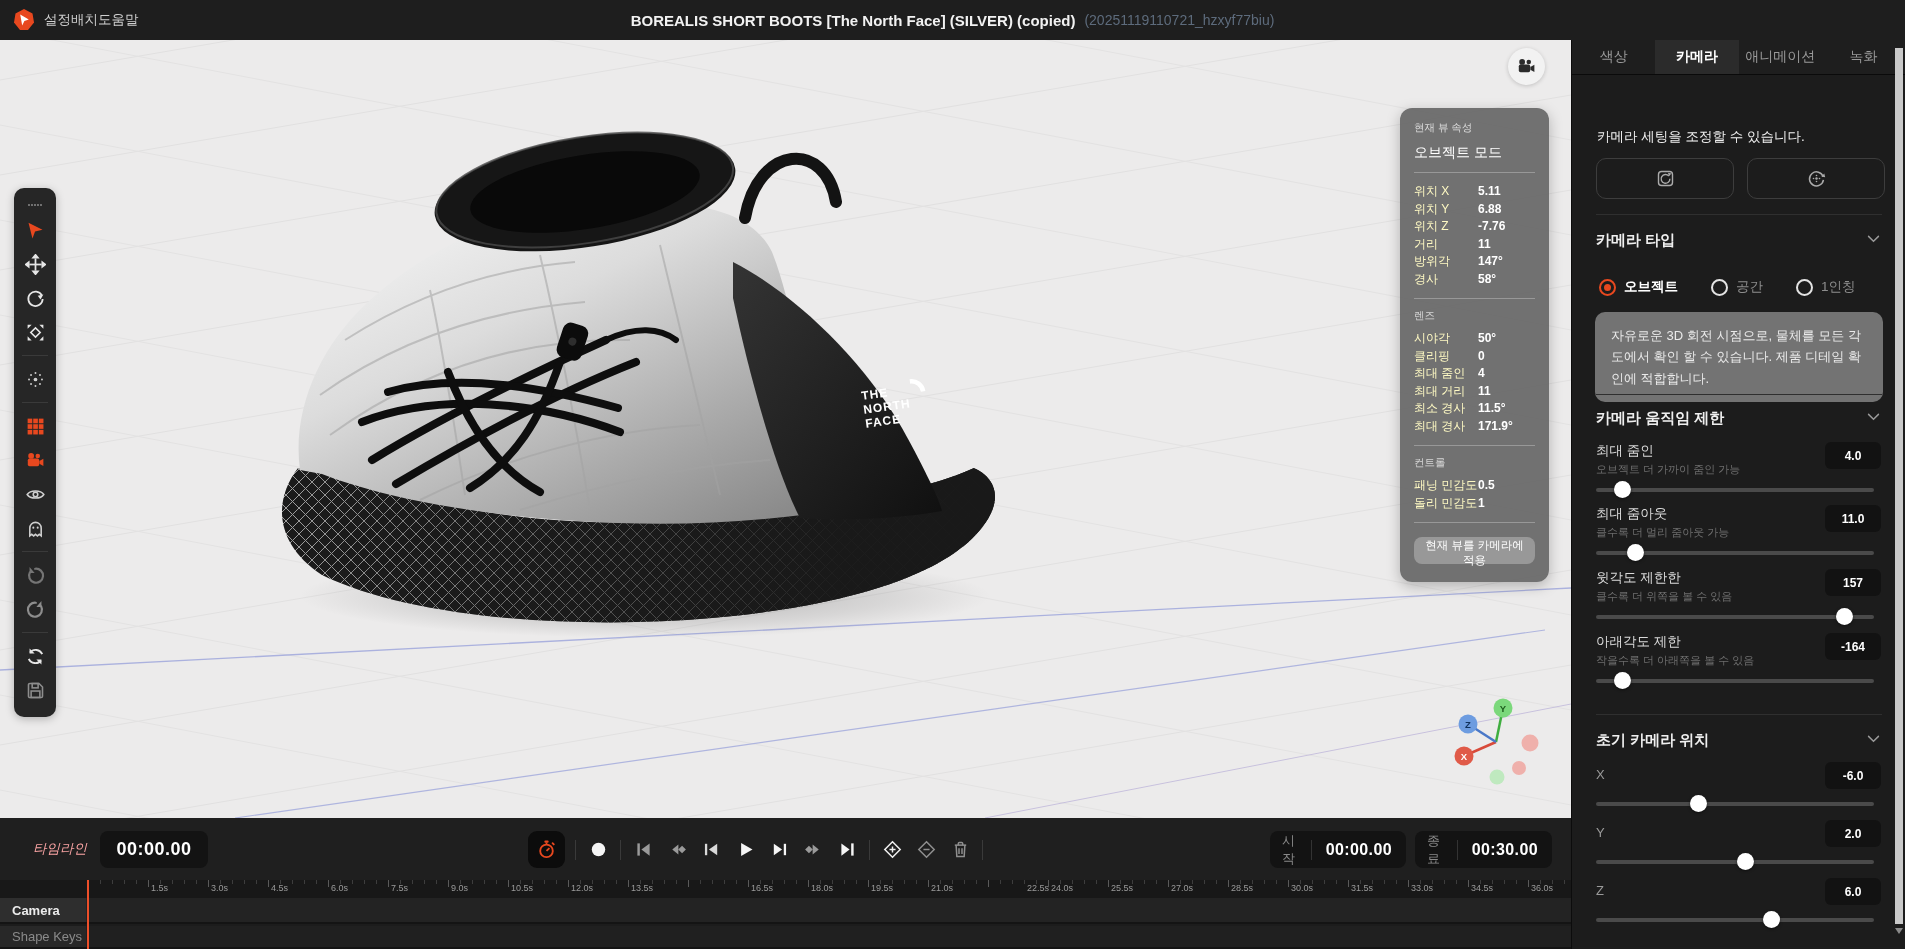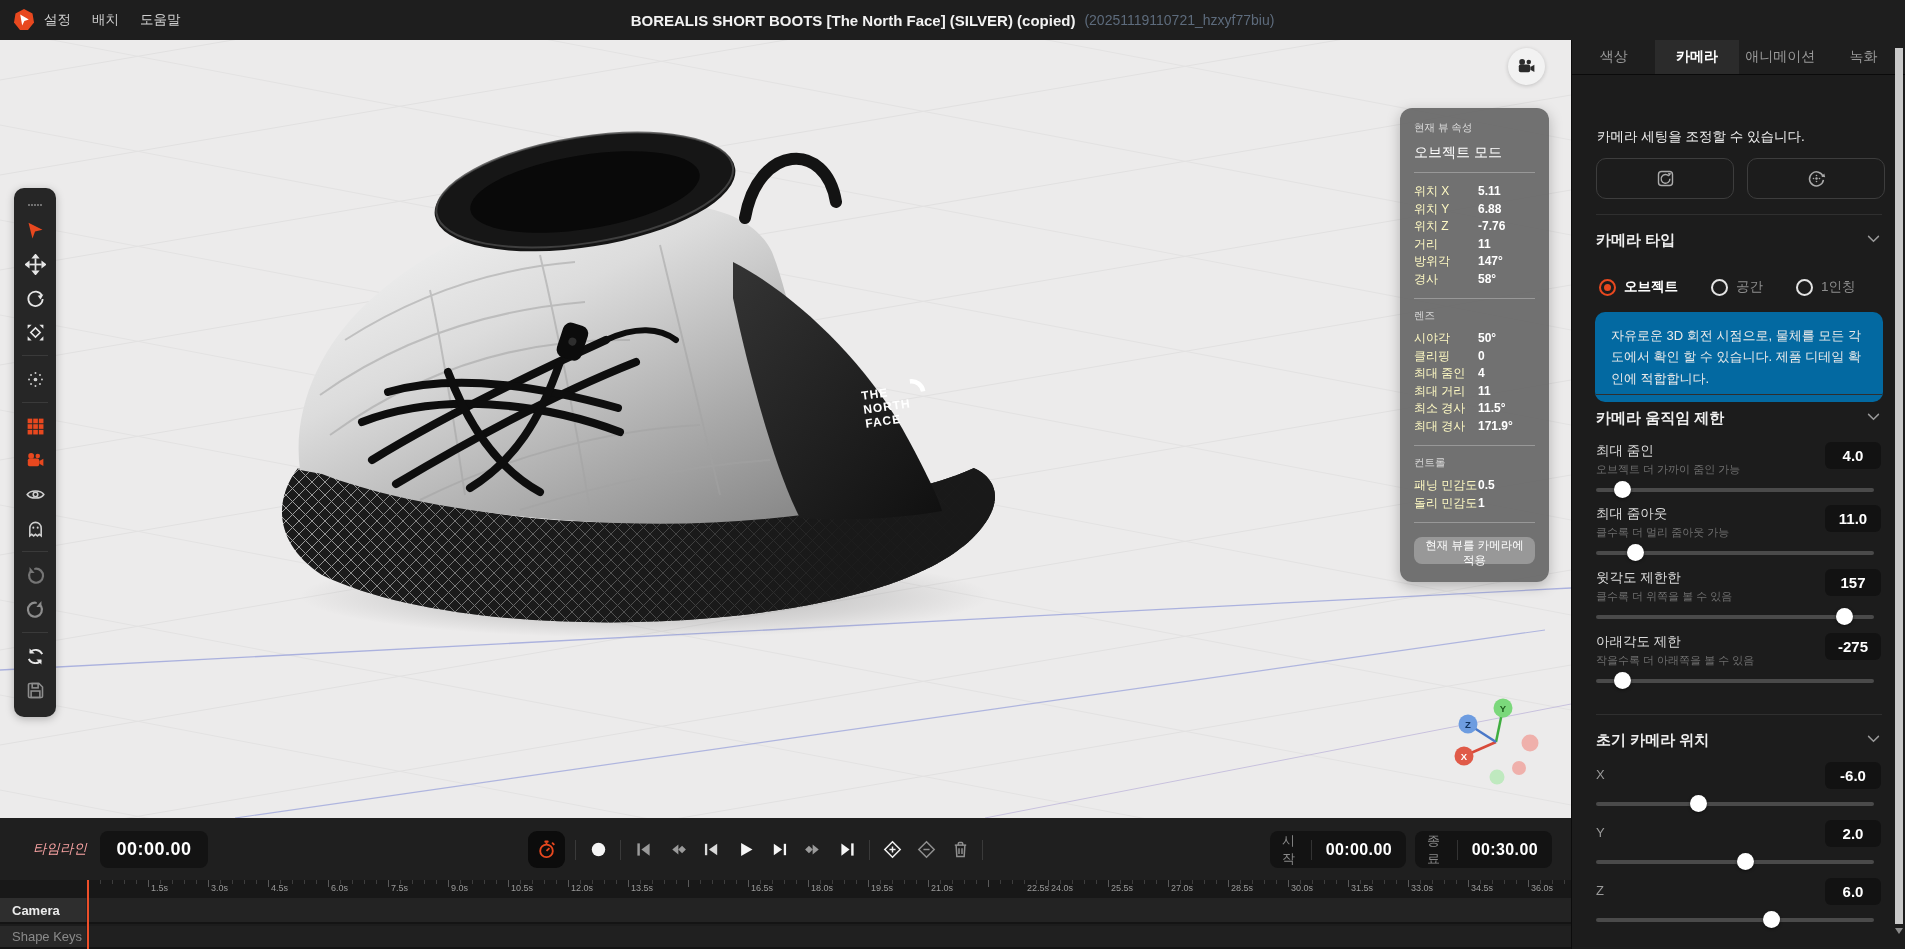--- a/index.html
+++ b/index.html
@@ -2,21 +2,21 @@
 <html><head>
 <meta charset="utf-8">
 <style>
   html,body{margin:0;padding:0;background:#000;}
   *{box-sizing:border-box;font-family:"Liberation Sans","DejaVu Sans",sans-serif;}
   .stage{position:relative;width:1905px;height:949px;background:#1c1c1c;overflow:hidden;}
 
   
   .topbar{position:absolute;left:0;top:0;width:1905px;height:40px;background:#1e1e1e;z-index:40;}
   .logo{position:absolute;left:12px;top:8px;width:24px;height:24px;}
-  .menu{position:absolute;left:44px;top:0;height:40px;display:flex;align-items:center;gap:21px;}
+  .menu{position:absolute;left:44px;top:0;height:40px;display:flex;align-items:center;}
   .menu-item{color:#cfcfcf;font-size:13.5px;cursor:pointer;}
   .title-wrap{position:absolute;left:50%;top:0;transform:translateX(-50%);height:40px;display:flex;align-items:center;gap:9px;white-space:nowrap;}
   .doc-title{color:#f2f2f2;font-size:15px;font-weight:700;}
   .doc-id{color:#5d6b7c;font-size:14px;}
 
   
   .viewport{position:absolute;left:0;top:40px;width:1571px;height:778px;background:#ECEBEB;overflow:hidden;}
   .scene{position:absolute;left:0;top:0;}
 
   
@@ -50,25 +50,25 @@
   .sb-btn{width:138px;height:41px;border:1px solid #3d3d3d;border-radius:10px;background:transparent;display:flex;align-items:center;justify-content:center;cursor:pointer;}
   .sb-div{position:absolute;left:24px;width:286px;height:1px;background:#2f2f2f;}
   .sb-head{position:absolute;left:24px;width:286px;display:flex;align-items:center;justify-content:space-between;color:#efefef;font-size:15px;font-weight:600;cursor:pointer;}
   .radio-row{position:absolute;left:27px;display:flex;gap:33px;align-items:center;}
   .radio-opt{display:flex;align-items:center;gap:8px;cursor:pointer;}
   .radio{width:17px;height:17px;border-radius:50%;border:2.5px solid #e3e3e3;position:relative;}
   .radio.sel{border-color:#E8481F;}
   .radio.sel::after{content:"";position:absolute;left:3px;top:3px;width:7px;height:7px;border-radius:50%;background:#E8481F;}
   .radio-lab{font-size:13.5px;color:#8d8d8d;}
   .radio-opt.sel .radio-lab{color:#fff;font-weight:700;}
-  .infobox{position:absolute;left:23px;width:288px;background:#0369a1;border-radius:10px;padding:13px 16px;font-size:13px;line-height:1.65;color:#eaeaea;}
+  .infobox{position:absolute;left:23px;width:288px;background:#737373;border-radius:10px;padding:13px 16px;font-size:13px;line-height:1.65;color:#eaeaea;}
   .sl-label{position:absolute;font-size:13.5px;color:#d9d9d9;}
   .sl-sub{position:absolute;font-size:11px;color:#6d6d6d;}
   .sl-xyz{position:absolute;font-size:13px;color:#9a9a9a;}
-  .sl-val{position:absolute;width:56px;height:27px;background:#121212;border-radius:6px;color:#fff;font-size:15px;font-weight:700;display:flex;align-items:center;justify-content:center;cursor:text;}
+  .sl-val{position:absolute;width:56px;height:27px;background:#121212;border-radius:6px;color:#fff;font-size:12px;font-weight:700;display:flex;align-items:center;justify-content:center;cursor:text;}
   .sl-track{position:absolute;width:278px;height:4px;border-radius:2px;background:#4a4a4a;cursor:pointer;}
   .sl-knob{position:absolute;top:-7px;width:17px;height:17px;border-radius:50%;background:#fff;box-shadow:0 1px 3px rgba(0,0,0,.5);cursor:grab;}
   .scrollbar{position:absolute;left:323px;top:8px;width:8px;height:884px;}
   .scroll-thumb{position:absolute;left:0;top:0;width:8px;height:876px;background:#c9c9c9;}
   .scroll-arrow{position:absolute;left:0;top:880px;width:0;height:0;border-left:4px solid transparent;border-right:4px solid transparent;border-top:6px solid #8a8a8a;}
 
   
   .tl-bar{position:absolute;left:0;top:818px;width:1571px;height:62px;background:#1f1f1f;}
   .tl-label{position:absolute;left:33px;top:0;height:62px;display:flex;align-items:center;color:#fca5a5;font-size:13.5px;font-style:italic;}
   .tl-time{position:absolute;left:100px;top:13px;width:108px;height:37px;background:#131313;border-radius:8px;color:#fff;font-size:18px;font-weight:700;display:flex;align-items:center;justify-content:center;letter-spacing:.5px;cursor:text;}
@@ -542,21 +542,21 @@
           <div class="sl-knob" style="left: 31px;"></div>
         </div>
         <div class="sl-label" style="left: 24px; top: 529px;">윗각도 제한한</div>
         <div class="sl-sub" style="left: 24px; top: 549px;">클수록 더 위쪽을 볼 수 있음</div>
         <div class="sl-val" style="left: 253px; top: 529px;">157</div>
         <div class="sl-track" style="left: 24px; top: 575px;">
           <div class="sl-knob" style="left: 240px;"></div>
         </div>
         <div class="sl-label" style="left: 24px; top: 593px;">아래각도 제한</div>
         <div class="sl-sub" style="left: 24px; top: 613px;">작을수록 더 아래쪽을 볼 수 있음</div>
-        <div class="sl-val" style="left: 253px; top: 593px;">-275</div>
+        <div class="sl-val" style="left: 253px; top: 593px;">-164</div>
         <div class="sl-track" style="left: 24px; top: 639px;">
           <div class="sl-knob" style="left: 18px;"></div>
         </div>
       </div>
     <div class="sb-div" style="top:674px"></div>
     <div class="sb-head" style="top:690px">
       <span>초기 카메라 위치</span>
       <span class="chev"><svg width="17" height="17" viewBox="0 0 24 24">
             <path fill="none" stroke="#9a9a9a" stroke-width="2" stroke-linecap="round" d="M5 9l7 7 7-7"></path>
           </svg></span>

